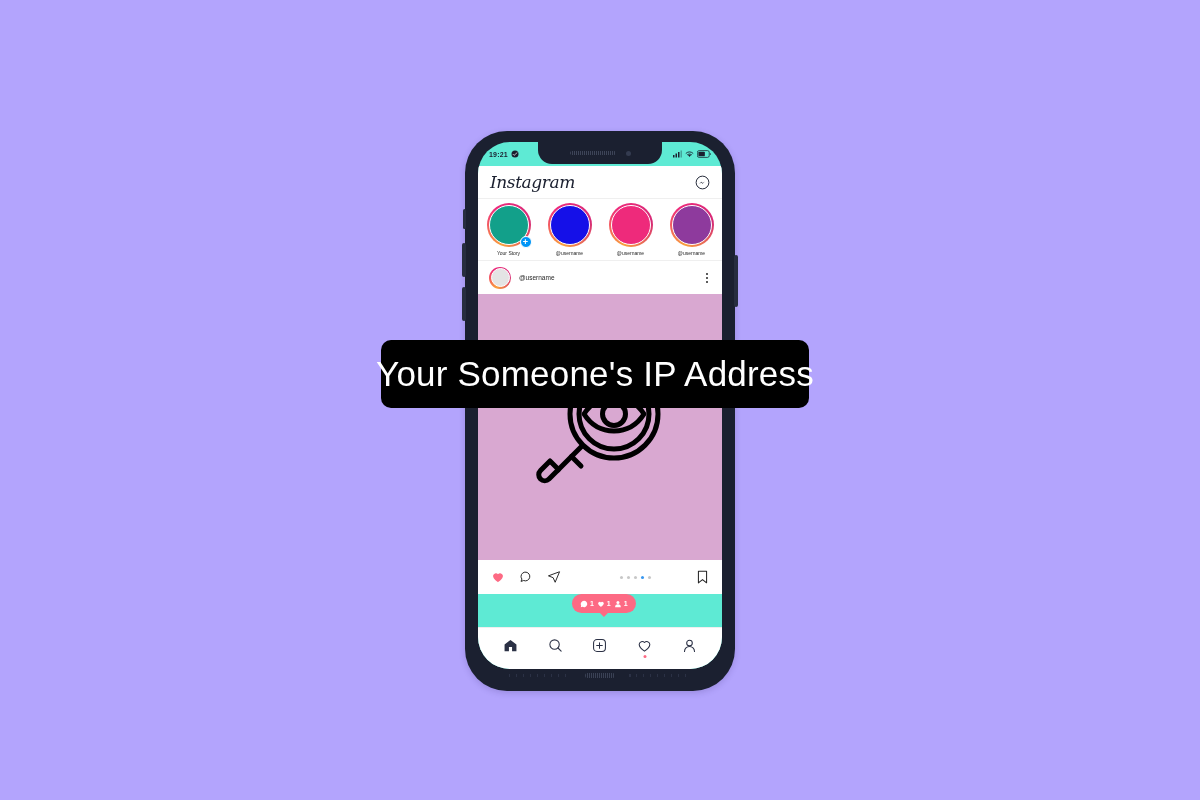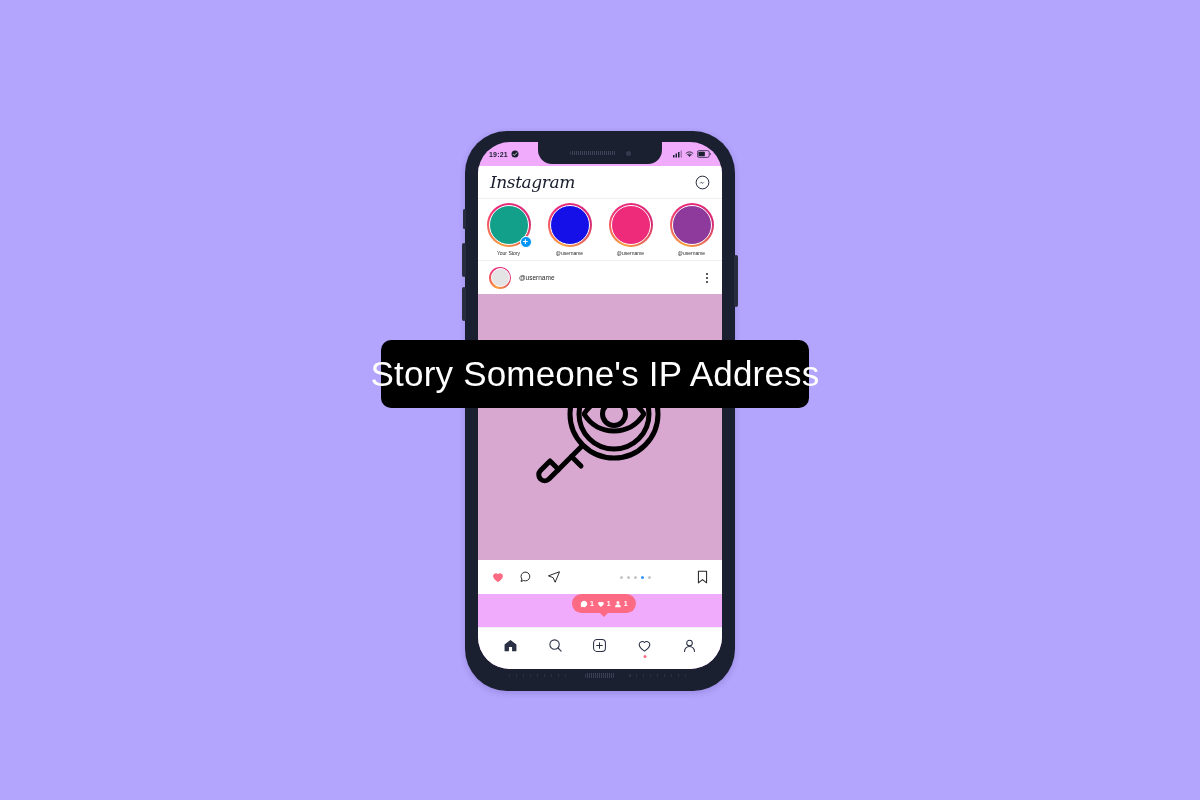--- a/index.html
+++ b/index.html
@@ -25,21 +25,21 @@
     background: #1b2030;
     border-radius: 42px;
     box-shadow: 0 2px 6px rgba(40,30,90,0.18);
   }
   #phone-screen {
     position: absolute;
     left: 13px;
     top: 11px;
     width: 244px;
     height: 527px;
-    background: #f0abfc;
+    background: #5eead4;
     border-radius: 32px;
     overflow: hidden;
   }
 
   
   .side-btn {
     position: absolute;
     background: #272d3f;
     border-radius: 2px;
   }
@@ -585,14 +585,14 @@
           <circle cx="12" cy="8" r="4.5"></circle>
           <path d="M4 21.5a8 8 0 0 1 16 0" stroke-linecap="round"></path>
         </svg>
       </span>
     </div>
 
   </div>
 </div>
 
 <div id="title-banner">
-  <span id="title-text">Story Someone's IP Address</span>
+  <span id="title-text">Your Someone's IP Address</span>
 </div>
 
 </body></html>

